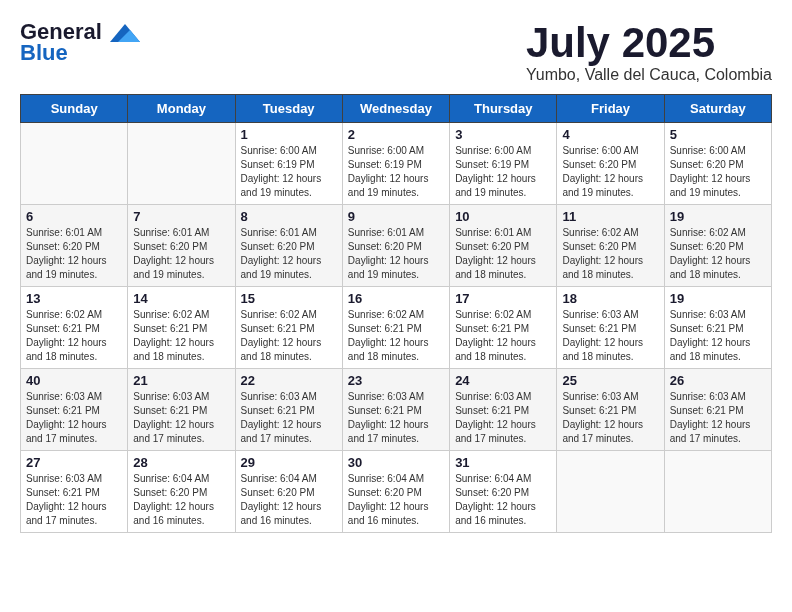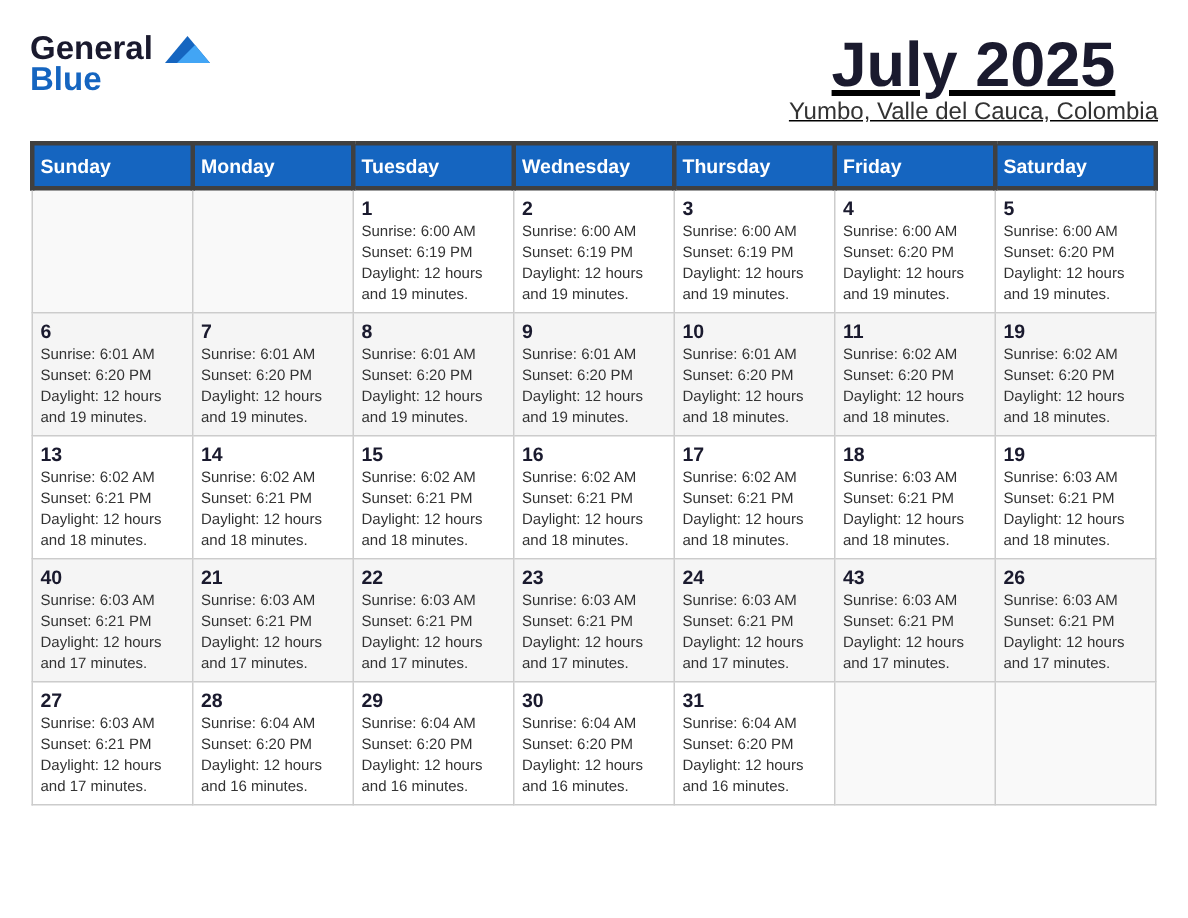--- a/index.html
+++ b/index.html
@@ -20,22 +20,21 @@
       display: flex;
       align-items: center;
     }
     .logo-text {
       font-size: 22px;
       font-weight: bold;
       color: #1a1a2e;
       line-height: 1.1;
     }
     .title-block {
-      text-align: center;
-      text-decoration: underline;
+      text-align: left;
     }
     .month-title {
       font-size: 42px;
       font-weight: bold;
       color: #1a1a2e;
       line-height: 1.1;
     }
     .location-title {
       font-size: 16px;
       color: #333;
@@ -44,22 +43,22 @@
       width: 100%;
       border-collapse: collapse;
       border: 1px solid #ccc;
     }
     thead tr th {
       background-color: #1565c0;
       color: #fff;
       font-size: 13px;
       font-weight: bold;
       padding: 6px 4px;
-      text-align: left;
-      border: 3px solid #404040;
+      text-align: center;
+      border: 1px solid #404040;
       margin-left: 27px;
     }
     tbody tr td {
       vertical-align: top;
       border: 1px solid #ccc;
       padding: 4px 5px;
       width: 107px;
       min-height: 80px;
       font-size: 10.5px;
       color: #333;
@@ -267,21 +266,21 @@
 Sunset: 6:21 PM
 Daylight: 12 hours and 17 minutes.</div>
         </td>
         <td>
           <span class="day-num">24</span>
           <div class="day-info" style="white-space: pre-line;">Sunrise: 6:03 AM
 Sunset: 6:21 PM
 Daylight: 12 hours and 17 minutes.</div>
         </td>
         <td>
-          <span class="day-num">43</span>
+          <span class="day-num">25</span>
           <div class="day-info" style="white-space: pre-line;">Sunrise: 6:03 AM
 Sunset: 6:21 PM
 Daylight: 12 hours and 17 minutes.</div>
         </td>
         <td>
           <span class="day-num">26</span>
           <div class="day-info" style="white-space: pre-line;">Sunrise: 6:03 AM
 Sunset: 6:21 PM
 Daylight: 12 hours and 17 minutes.</div>
         </td>

